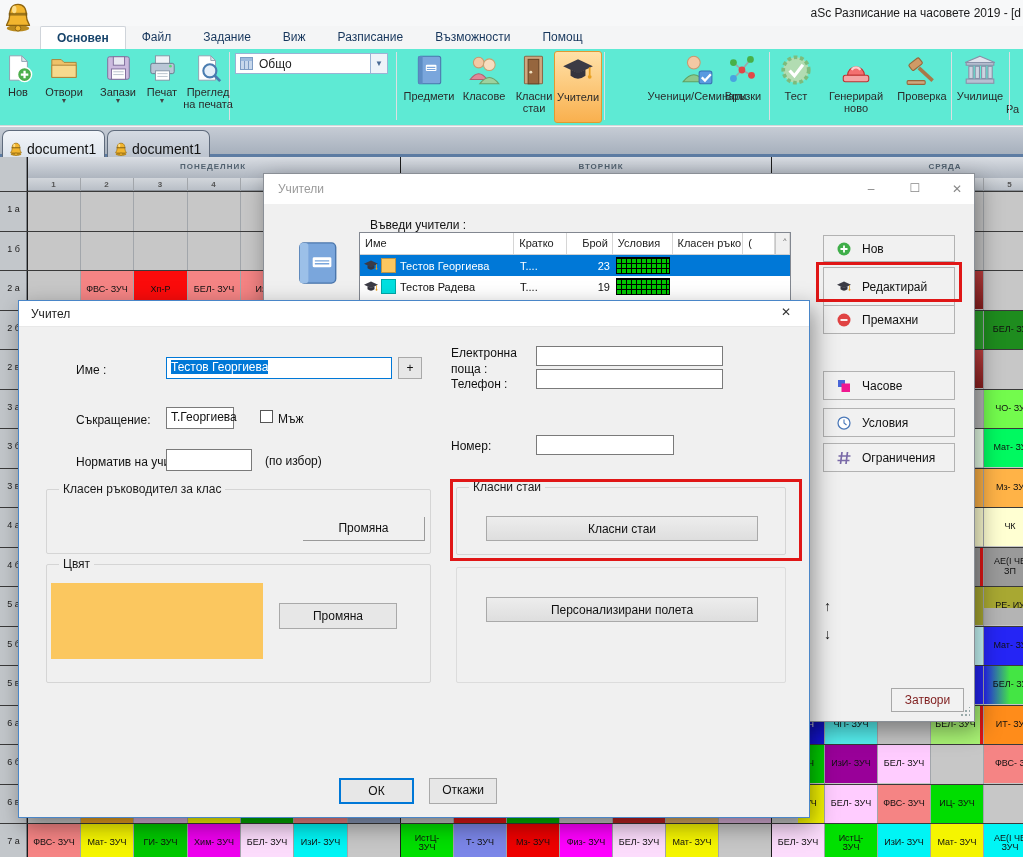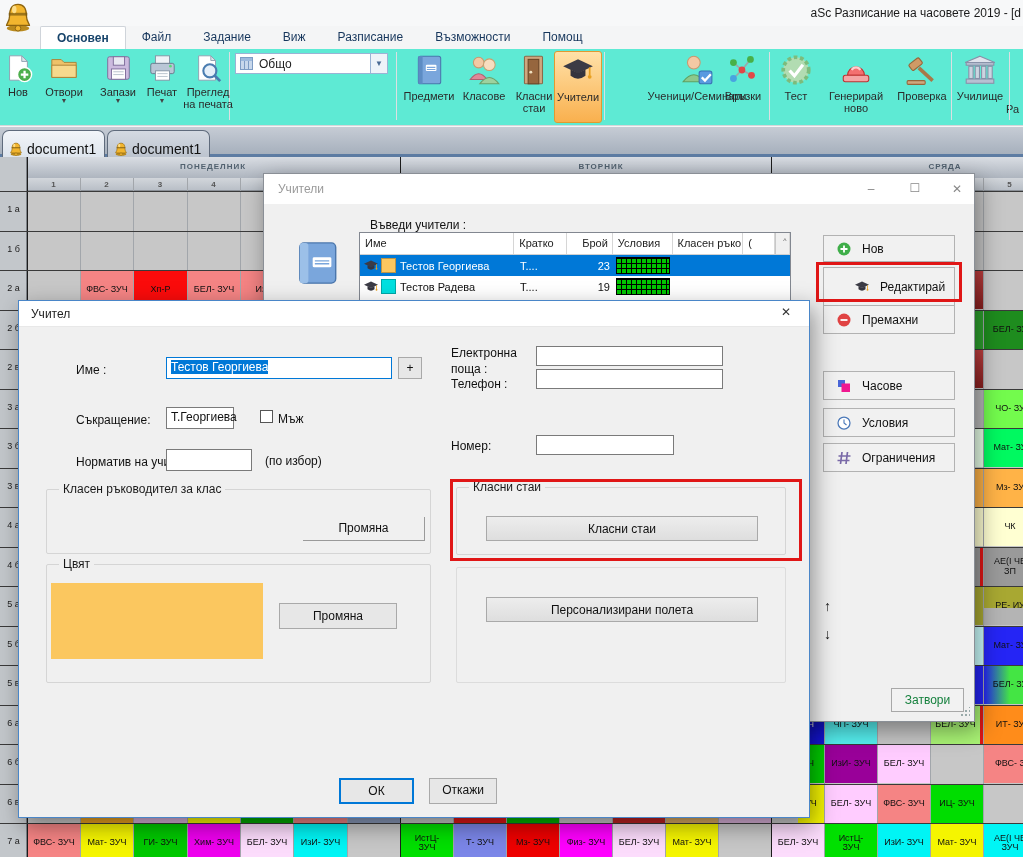--- a/index.html
+++ b/index.html
@@ -66,21 +66,21 @@
   .tt-cell { overflow:hidden; white-space:nowrap; display:flex; align-items:center; height:100%; }
   .swatch { width:15px; height:15px; margin-right:4px; border:1px solid rgba(0,0,0,.25); }
   .cond-grid { width:54px; height:17px; border:1px solid #000;
       background-image:repeating-linear-gradient(0deg,transparent 0 4px,#000 4px 5px),
                        repeating-linear-gradient(90deg,#00c400 0 4px,#000 4px 5px); }
   .scrollcol { width:15px; background:#f0f0f0; border-left:1px solid #c8c8c8; font-size:7px; color:#555; text-align:center; }
   .act-btn { position:absolute; left:559px; width:132px; background:#f1f1f1; border:1px solid #b2b2b2; display:flex; align-items:center; font-size:12px; color:#111; }
   .act-btn .aic { margin:0 10px 0 12px; }
   #red-edit { position:absolute; left:552px; top:88px; width:146px; height:40px; border:3px solid #e01616; z-index:5; }
   .mv-arrow { position:absolute; left:560px; font-size:14px; color:#111; }
-  #btn-close-teachers { position:absolute; left:627px; top:514px; width:73px; height:24px; background:#f2f2f2; border:1px solid #a8a8a8; font-size:12px; color:#15803d; text-align:center; padding-top:4px; }
+  #btn-close-teachers { position:absolute; left:627px; top:514px; width:73px; height:24px; background:#f2f2f2; border:1px solid #a8a8a8; font-size:12px; color:#7f1d1d; text-align:center; padding-top:4px; }
   #grip { position:absolute; right:4px; bottom:4px; width:10px; height:10px;
       background:radial-gradient(circle at 2px 8px,#9aa 1px,transparent 1.5px),
                  radial-gradient(circle at 6px 8px,#9aa 1px,transparent 1.5px),
                  radial-gradient(circle at 6px 4px,#9aa 1px,transparent 1.5px),
                  radial-gradient(circle at 10px 8px,#9aa 1px,transparent 1.5px),
                  radial-gradient(circle at 10px 4px,#9aa 1px,transparent 1.5px),
                  radial-gradient(circle at 10px 0px,#9aa 1px,transparent 1.5px); }
 
   #dlg-teacher { left:18px; top:300px; width:792px; height:518px; border:1px solid #4a86c8; z-index:20; }
   #dlg-teacher .dlg-title { height:26px; border-bottom:1px solid #e8e8e8; }
@@ -472,21 +472,21 @@
     <span class="mv-arrow" style="top:452px;">↓</span>
     <div id="btn-close-teachers">Затвори</div>
     <div id="grip"></div>
   <div class="act-btn" style="top: 61px; height: 27px;">
         <span class="aic" style="width:16px;height:16px;"><svg width="16" height="16" viewBox="0 0 32 32" xmlns="http://www.w3.org/2000/svg">
             <circle cx="16" cy="16" r="13" fill="#3fae49"></circle>
             <path d="M16 9v14M9 16h14" stroke="#fff" stroke-width="3.6"></path>
           </svg></span>
         <span>Нов</span>
       </div>
-      <div class="act-btn" style="top: 93px; height: 40px; padding-left: 18px;">
+      <div class="act-btn" style="top: 93px; height: 40px;">
         <span class="aic" style="width:16px;height:16px;"><svg width="16" height="16" viewBox="0 0 32 32" xmlns="http://www.w3.org/2000/svg">
             <polygon points="16,5 30,11.5 16,18 2,11.5" fill="#3b3b45"></polygon>
             <path d="M9 14.5v6q7 5.5 14 0v-6l-7 3.2z" fill="#34343e"></path>
             <path d="M27 12.5v7.5" stroke="#e8a020" stroke-width="1.6" fill="none"></path>
             <circle cx="27" cy="21.5" r="1.8" fill="#e8a020"></circle>
           </svg></span>
         <span>Редактирай</span>
       </div>
       <div class="act-btn" style="top: 131px; height: 29px;">
         <span class="aic" style="width:16px;height:16px;"><svg width="16" height="16" viewBox="0 0 32 32" xmlns="http://www.w3.org/2000/svg">

